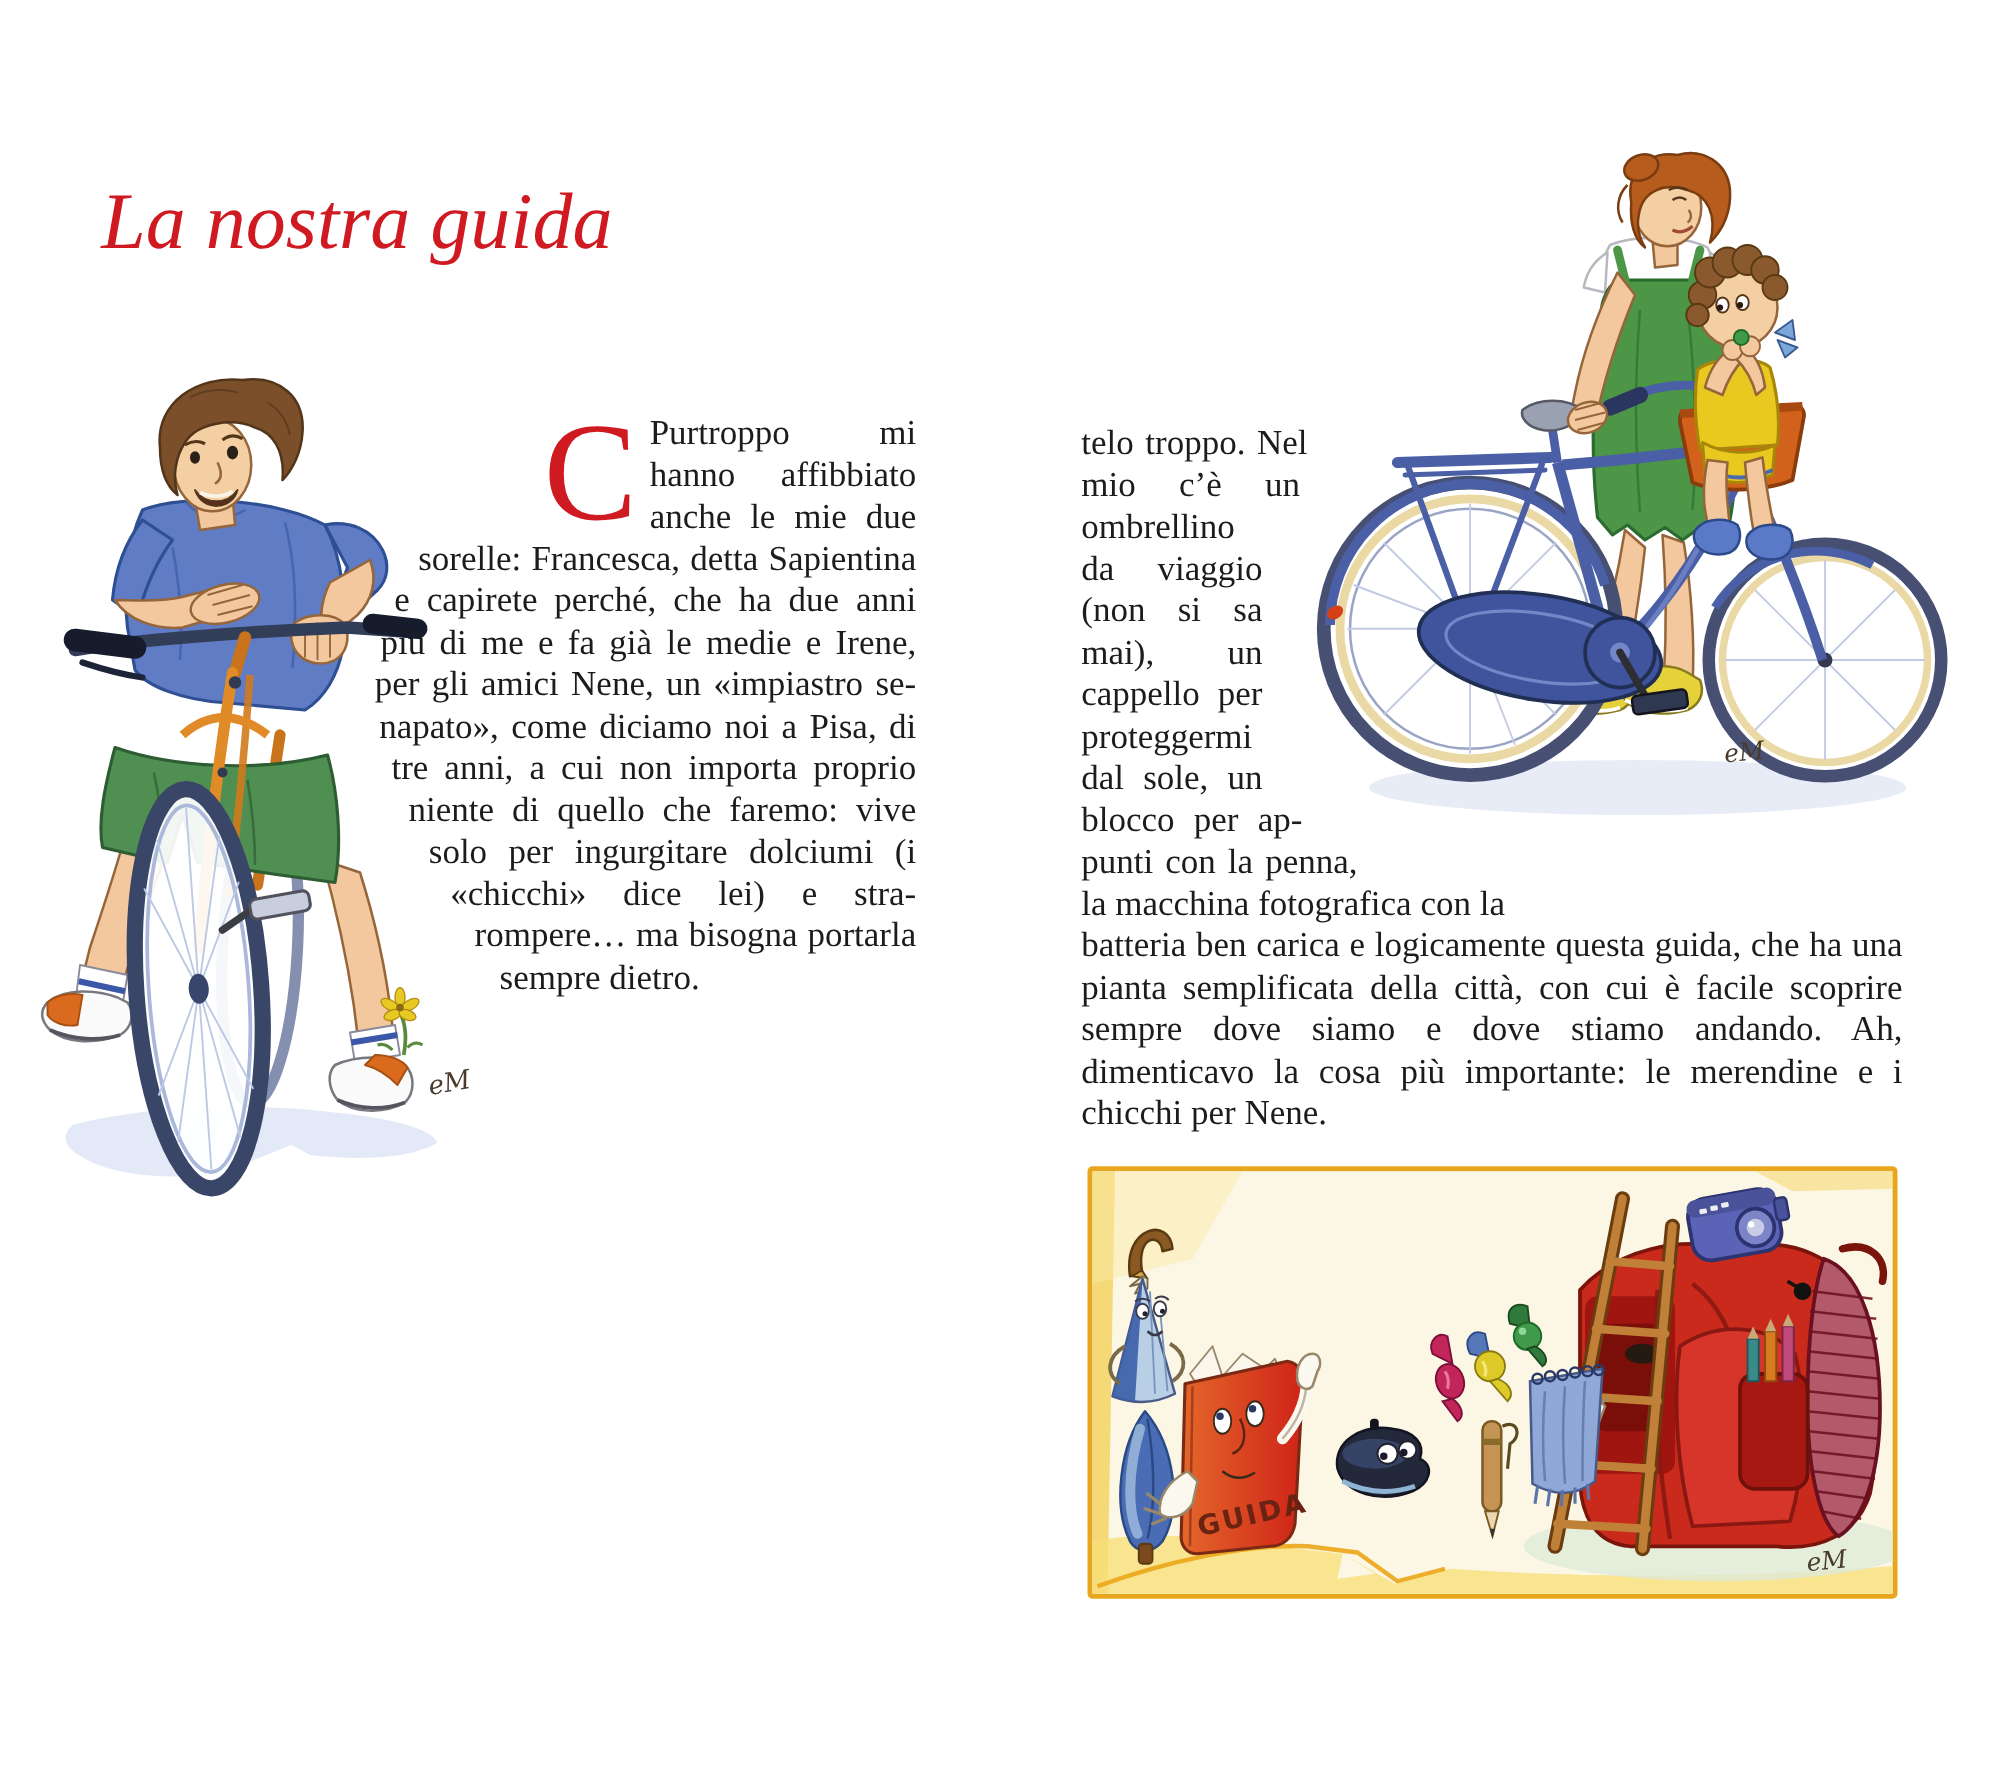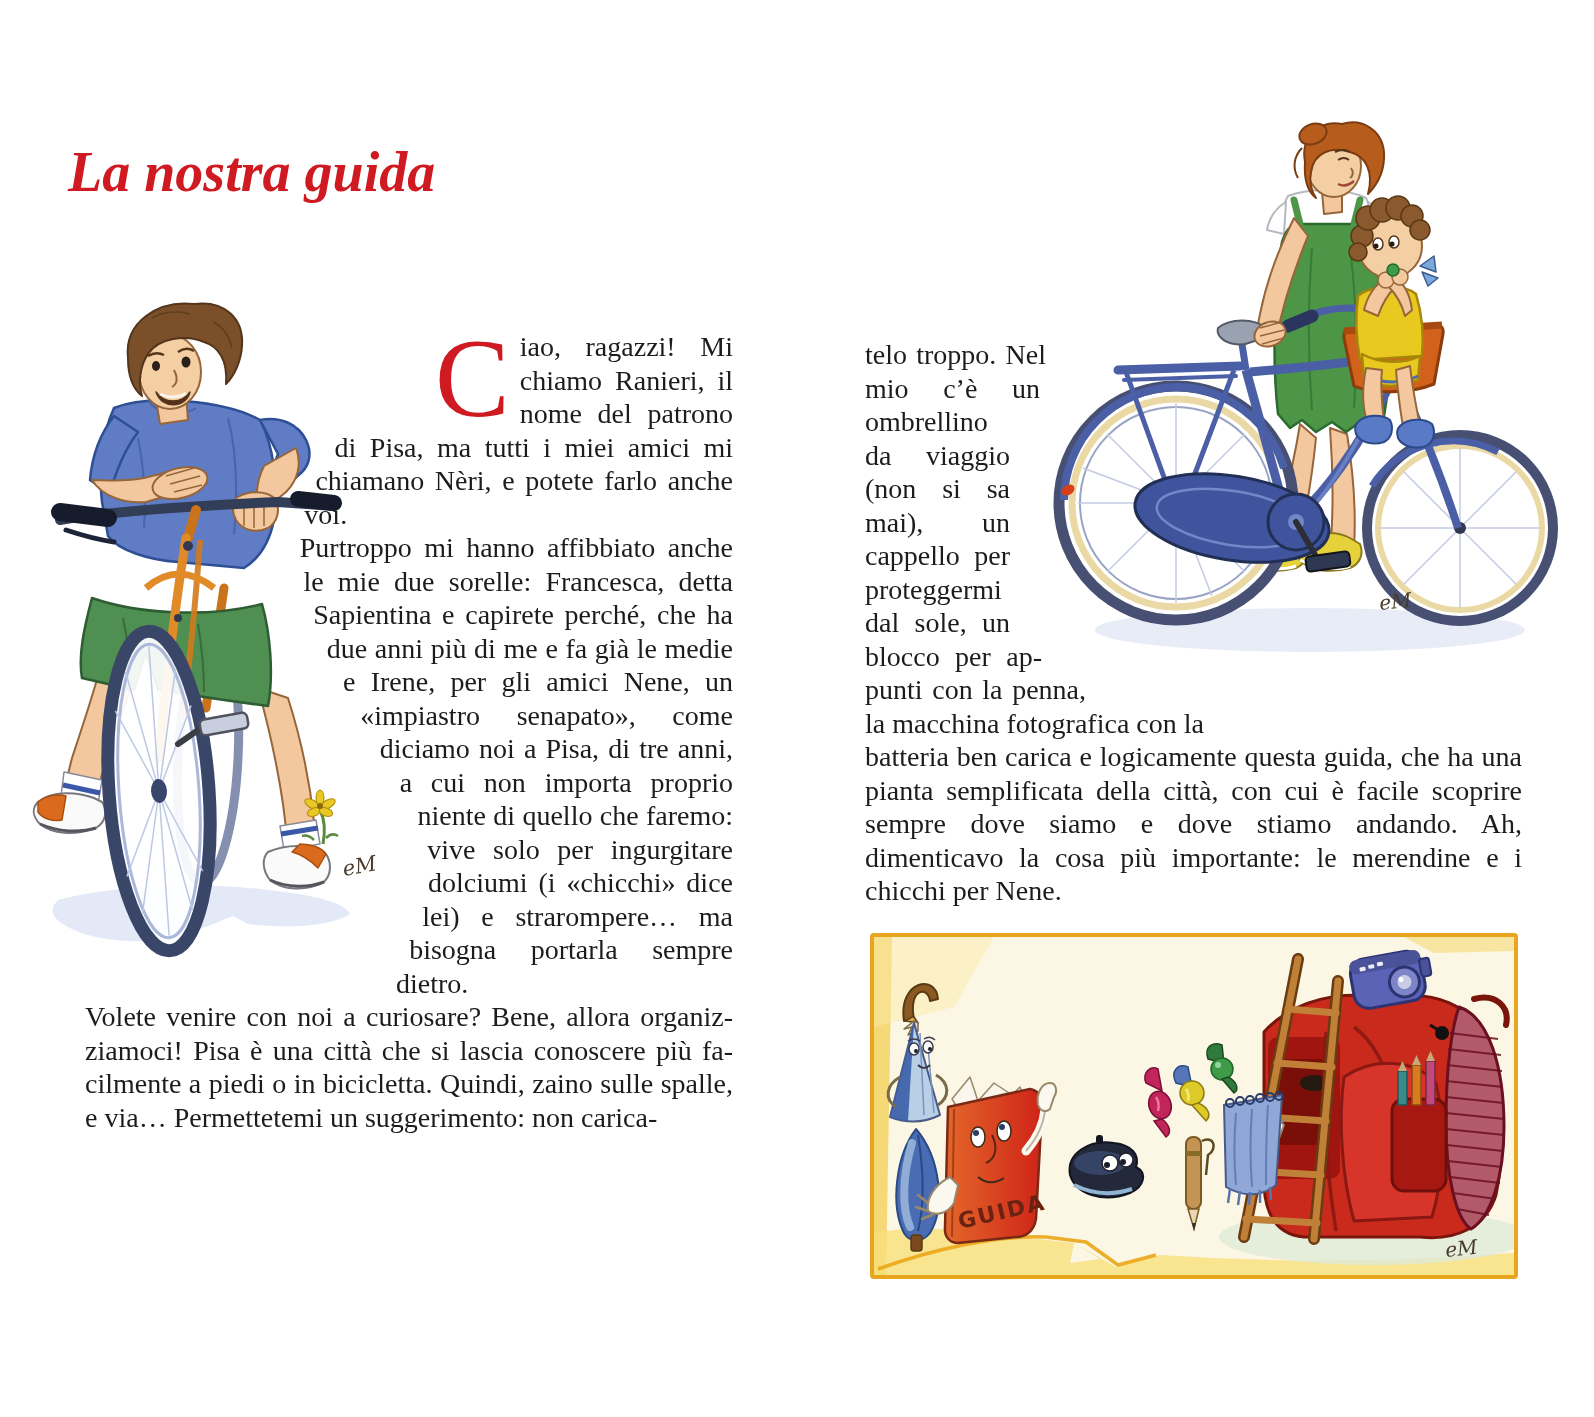--- a/index.html
+++ b/index.html
@@ -7,22 +7,22 @@
     --body-ink:#1c1c1c;
     --frame-orange:#e8a61f;
     --page-bg:#ffffff;
   }
   html,body{margin:0;padding:0;background:#ffffff;}
   .page{
     position:relative;width:1594px;height:1417px;background:var(--page-bg);
     overflow:hidden;font-family:"Liberation Serif",serif;color:var(--body-ink);
   }
   .title{
-    position:absolute;left:68px;top:140px;margin:0;
-    font-size:56px;font-style:italic;font-weight:bold;color:var(--title-red);
+    position:absolute;left:81px;top:140px;margin:0;
+    font-size:64px;font-style:italic;font-weight:normal;color:var(--title-red);
     letter-spacing:0px;white-space:nowrap;
   }
   .col{position:absolute;text-align:justify;font-size:28px;line-height:33.5px;}
   .col p{margin:0;padding:0;hyphens:auto;-webkit-hyphens:auto;}
   .left-col{left:85px;top:330px;width:648px;}
   .right-col{left:865px;top:338px;width:657px;}
 
   .boy-float{
     float:left;width:350px;height:658px;
     shape-outside:polygon(0px 0px,262px 0px,262px 70px,240px 100px,218px 140px,208px 180px,205px 230px,212px 280px,228px 325px,245px 360px,262px 395px,282px 430px,305px 468px,325px 505px,335px 540px,328px 575px,310px 615px,295px 658px,0px 658px);
@@ -143,23 +143,22 @@
             <ellipse cx="300" cy="516" rx="4" ry="8" transform="rotate(60 300 516)"></ellipse>
             <ellipse cx="286" cy="524" rx="4" ry="7" transform="rotate(-110 286 524)"></ellipse>
             <ellipse cx="298" cy="524" rx="4" ry="7" transform="rotate(110 298 524)"></ellipse>
           </g>
           <circle cx="292" cy="518" r="3" fill="#8a6a10"></circle>
           <path d="M286,552 Q280,546 274,548 M298,550 Q304,544 310,548" stroke="#5a8a3c" stroke-width="2.5" fill="none"></path>
         </g>
         <text class="sig" x="316" y="588" font-size="21" fill="#4a3c2c" transform="rotate(-10 316 588)">eM</text>
       </svg>
     </div>
-    <p><span class="dropcap">C</span><span>iao, ragazzi! Mi chiamo Ranieri, il nome del pa­trono di Pisa, ma tutti i miei amici mi chiamano Nèri, e po­tete farlo anche voi.</span></p>
+    <p><span class="dropcap">C</span></p>
     <p>Purtroppo mi hanno af­fibbiato anche le mie due sorelle: Francesca, detta Sapientina e capirete per­ché, che ha due anni più di me e fa già le medie e Irene, per gli amici Nene, un «impiastro se­napato», come diciamo noi a Pisa, di tre anni, a cui non importa proprio niente di quello che faremo: vive solo per ingurgitare dolciumi (i «chicchi» dice lei) e stra­rompere… ma bisogna portarla sempre dietro.</p>
-    <p>Volete venire con noi a curiosare? Bene, allora organiz­ziamoci! Pisa è una città che si lascia conoscere più fa­cilmente a piedi o in bicicletta. Quindi, zaino sulle spal­le, e via… Permettetemi un suggerimento: non carica-</p>
   </div>
 
   <div class="col right-col">
     <div class="bike-float">
       <svg viewBox="0 0 472 580" xmlns="http://www.w3.org/2000/svg">
         <ellipse cx="260" cy="512" rx="215" ry="22" fill="#d4ddef" opacity="0.55"></ellipse>
         <g stroke-linejoin="round">
           <path d="M312,102 C330,128 342,158 344,184 L330,196 C322,168 312,140 300,114 Z" fill="#f3c89e" stroke="#96653a" stroke-width="2"></path>
 
           <path d="M250,306 C244,344 234,384 224,416 L220,430 L247,436 C255,400 262,360 266,320 Z" fill="#f3c89e" stroke="#96653a" stroke-width="2"></path>

